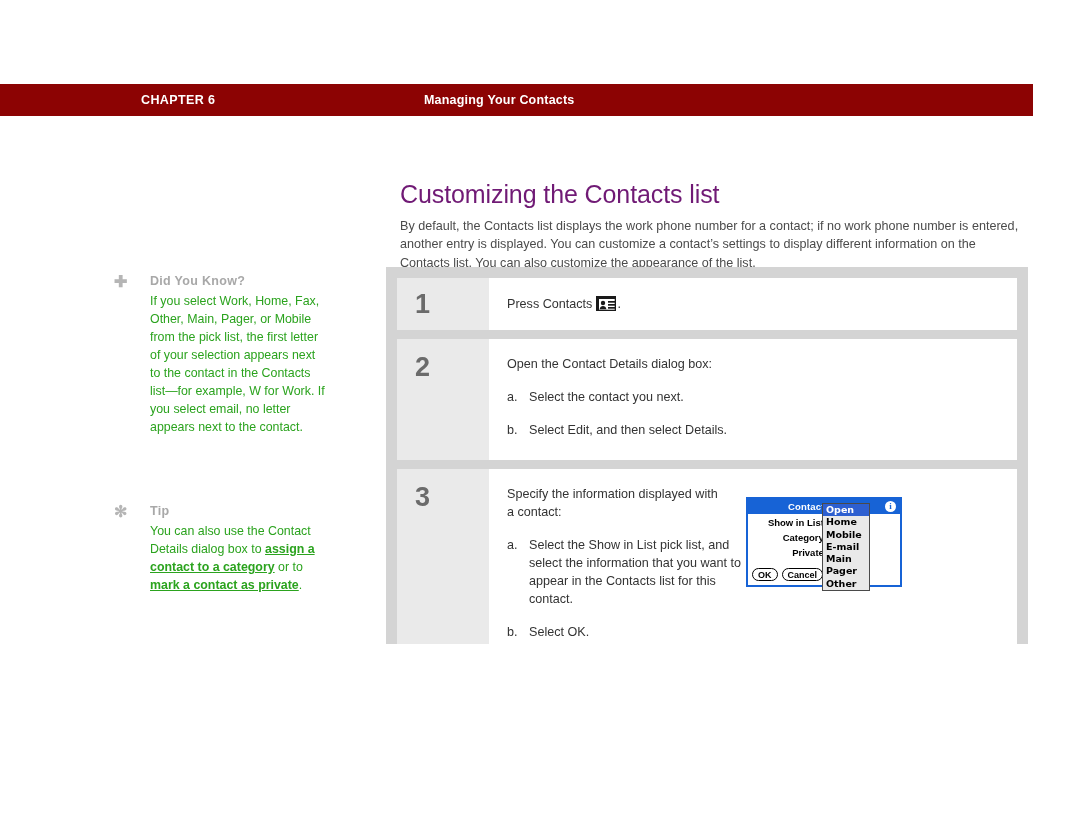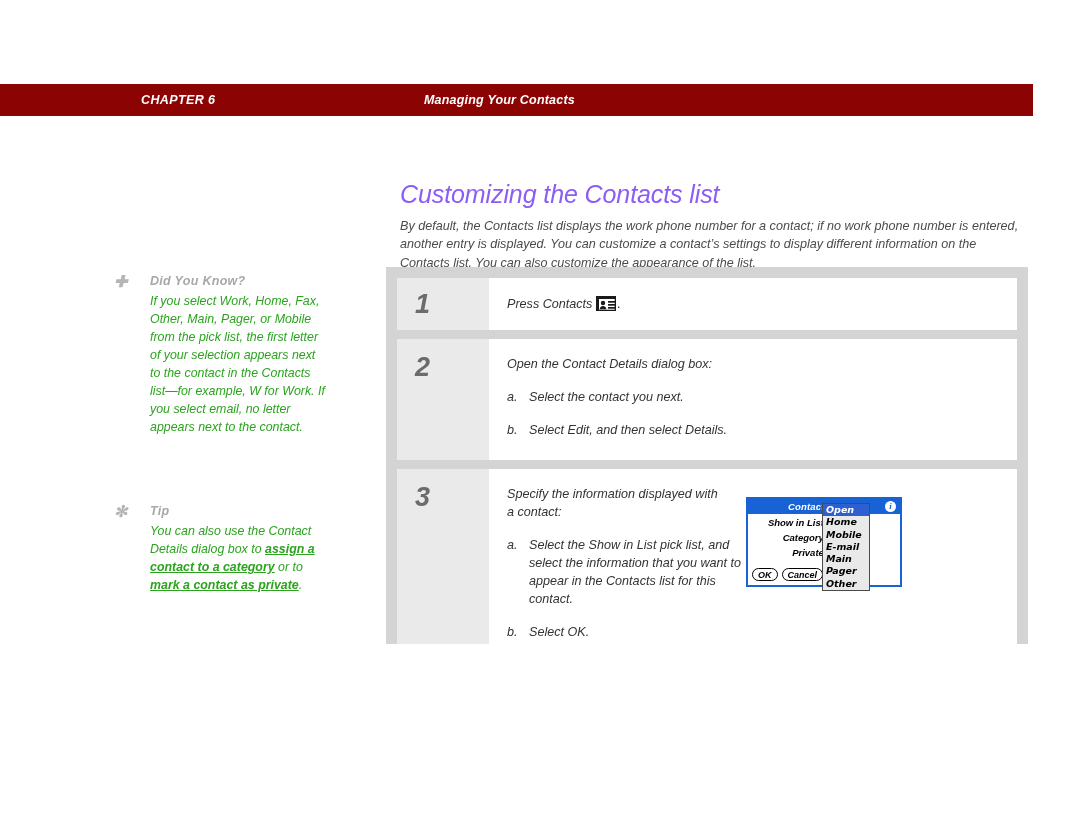--- a/index.html
+++ b/index.html
@@ -3,21 +3,21 @@
 <meta charset="utf-8">
 <style>
   * { box-sizing: border-box; }
   html, body {
     margin: 0; padding: 0;
     width: 1080px; height: 834px;
     background: #ffffff;
     font-family: "Liberation Sans", sans-serif;
     -webkit-font-smoothing: antialiased;
   }
-  .page { position: relative; width: 1080px; height: 644px; overflow: hidden; background:#fff;font-style:italic; }
+  .page { position: relative; width: 1080px; height: 644px; overflow: hidden; background:#fff; }
 
   
   .header-bar {
     position: absolute;
     left: 0; top: 84px; width: 1033px; height: 32px;
     background: #8c0303;
   }
   .header-chapter {
     position: absolute; left: 141px; top: 93px;
     color: #ffffff; font-size: 12.5px; font-weight: bold;
@@ -25,21 +25,21 @@
   }
   .header-section {
     position: absolute; left: 424px; top: 93px;
     color: #ffffff; font-size: 12.5px; font-weight: bold;
     letter-spacing: 0.2px;
   }
 
   
   .page-title {
     position: absolute; left: 400px; top: 163px;
-    font-size: 25px; color: #8b5cf6; font-weight: normal;
+    font-size: 25px; color: #701a75; font-weight: normal;
     letter-spacing: -0.1px;
   }
   .intro {
     position: absolute; left: 400px; top: 204px; width: 625px;
     font-size: 12.6px; color: #4b4b4b; line-height: 18.5px;
   }
 
   
   .note { position: absolute; width: 200px; }
   .note-icon {

